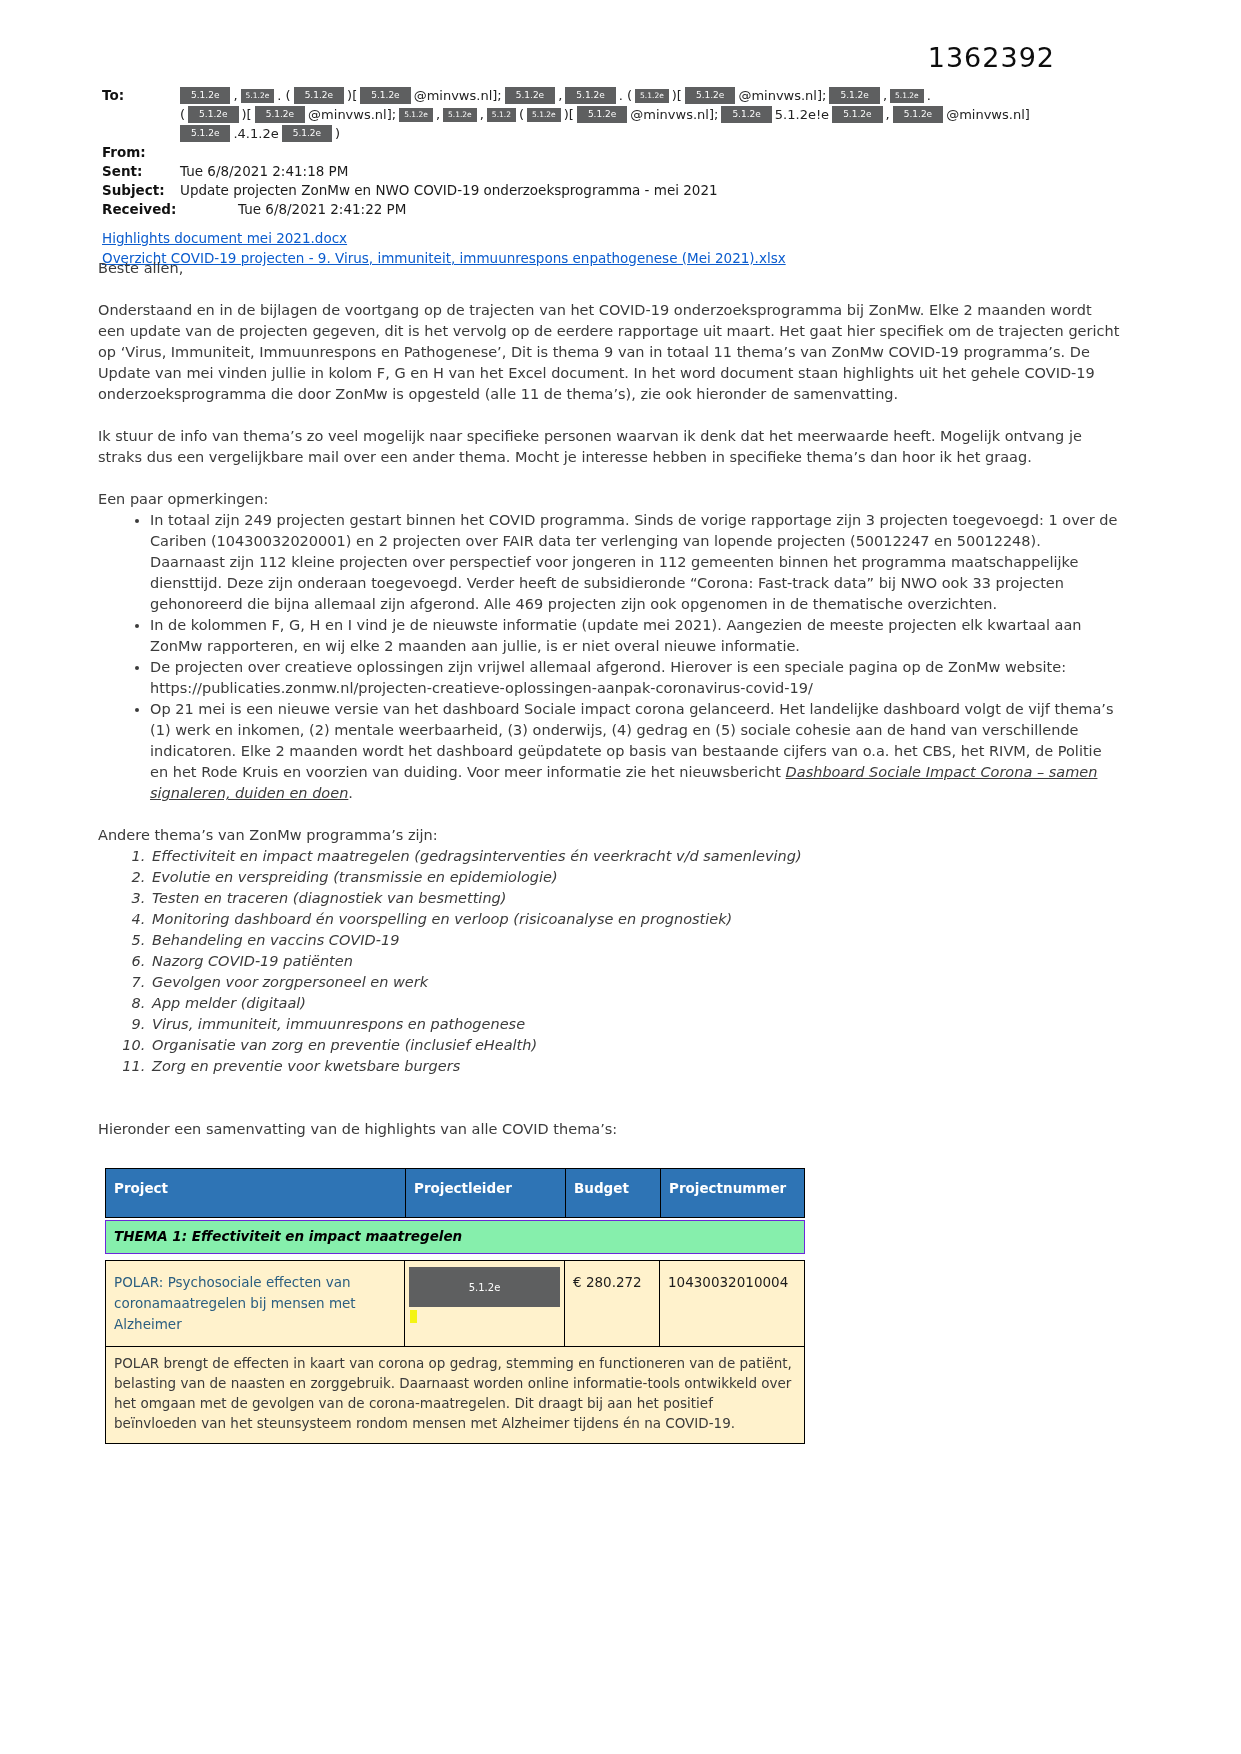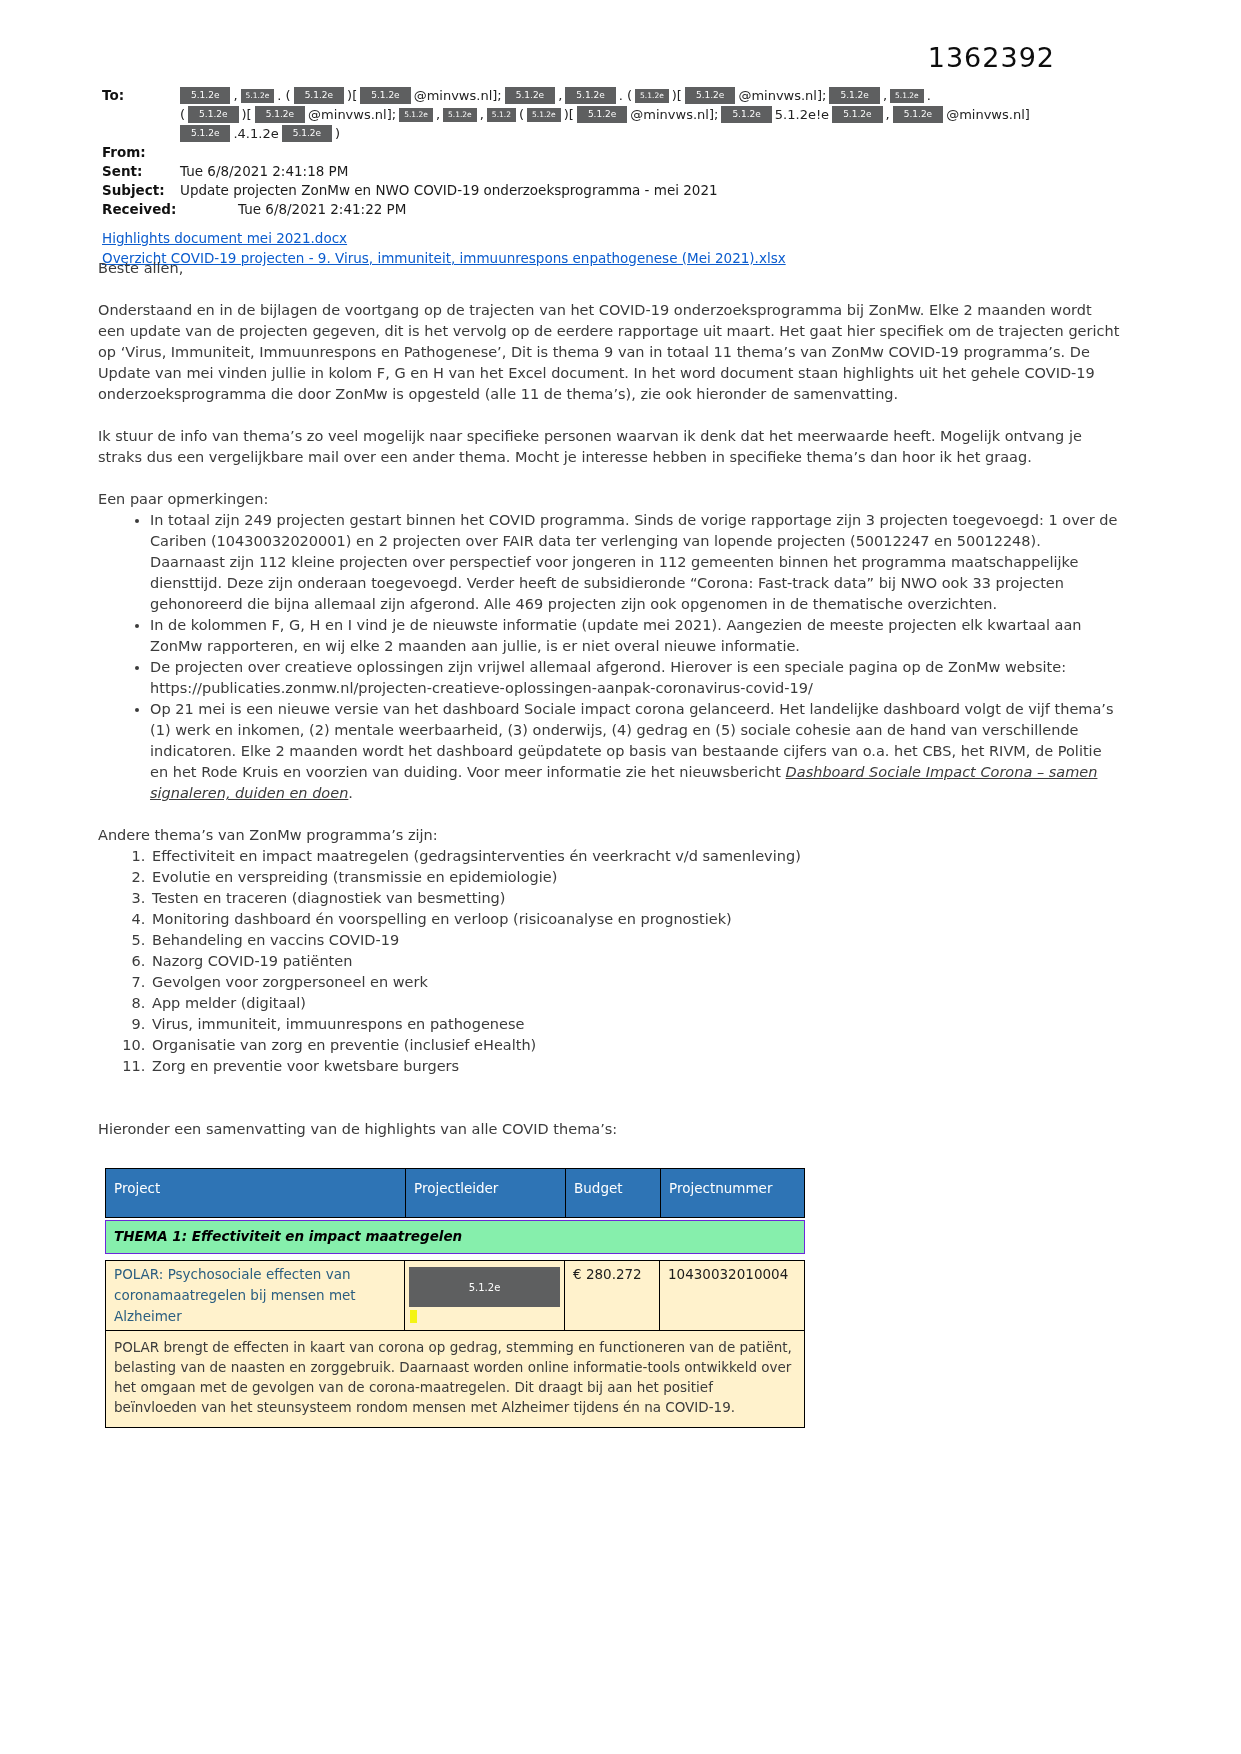--- a/index.html
+++ b/index.html
@@ -61,37 +61,37 @@
     width: 1022px;
     font-size: 14.5px;
     line-height: 21px;
     color: #3b3b3b;
   }
   .mail-body p { margin: 0 0 21px 0; }
   .greeting { margin-bottom: 21px; }
   .remarks-heading { margin-bottom: 0 !important; }
   ul.remarks { margin: 0 0 21px 0; padding-left: 52px; list-style: disc; }
   ul.remarks li { margin: 0; padding: 0; }
-  ol.themes { margin: 0 0 23px 0; padding-left: 52px; }
+  ol.themes { margin: 0 0 23px 0; padding-left: 52px; font-style: italic; }
   ol.themes li { margin: 0; padding-left: 2px; }
   .u { }
   .link-italic {
     font-style: italic; text-decoration: underline; color: #3b3b3b; cursor: pointer;
   }
   .summary-heading { margin-top: 42px !important; margin-bottom: 20px !important; }
 
   
   .tbl { width: 700px; margin-left: 7px; font-size: 13.5px; }
   .tbl-head {
     display: grid;
     grid-template-columns: 300px 160px 95px 145px;
     background: #2E74B5;
     border: 1px solid #000;
     color: #ffffff;
-    font-weight: normal;
+    font-weight: bold;
     margin-top: 28px;
   }
   .tbl-head .cell {
     padding: 9px 8px 18px 8px;
     border-right: 1px solid #000;
   }
   .tbl-head .cell:last-child { border-right: none; }
   .tbl-thema {
     margin-top: 2px;
     background: #86efac;
@@ -100,21 +100,21 @@
     font-weight: bold;
     font-style: italic;
     padding: 5px 8px 6px 8px;
   }
   .tbl-body { margin-top: 6px; border: 1px solid #000; }
   .tbl-project {
     display: grid;
     grid-template-columns: 299px 160px 95px 145px;
     background: #FFF2CC;
   }
-  .tbl-project .cell { border-right: 1px solid #000; padding: 3px 8px; }
+  .tbl-project .cell { border-right: 1px solid #000; padding: 11px 8px; }
   .tbl-project .cell:last-child { border-right: none; }
   .project-cell { color: #2a5e80; }
   .leader-cell { padding: 4px 4px !important; }
   .leader-redact {
     background: #5e5f60; color: #fdfdfd; font-size: 10px;
     height: 40px; display: flex; align-items: center; justify-content: center;
     margin-top: 2px;
   }
   .yellow-mark { display: block; width: 7px; height: 13px; background: #f4f414; margin: 3px 0 0 1px; }
   .budget-cell, .nummer-cell { color: #1c1c1c; }

